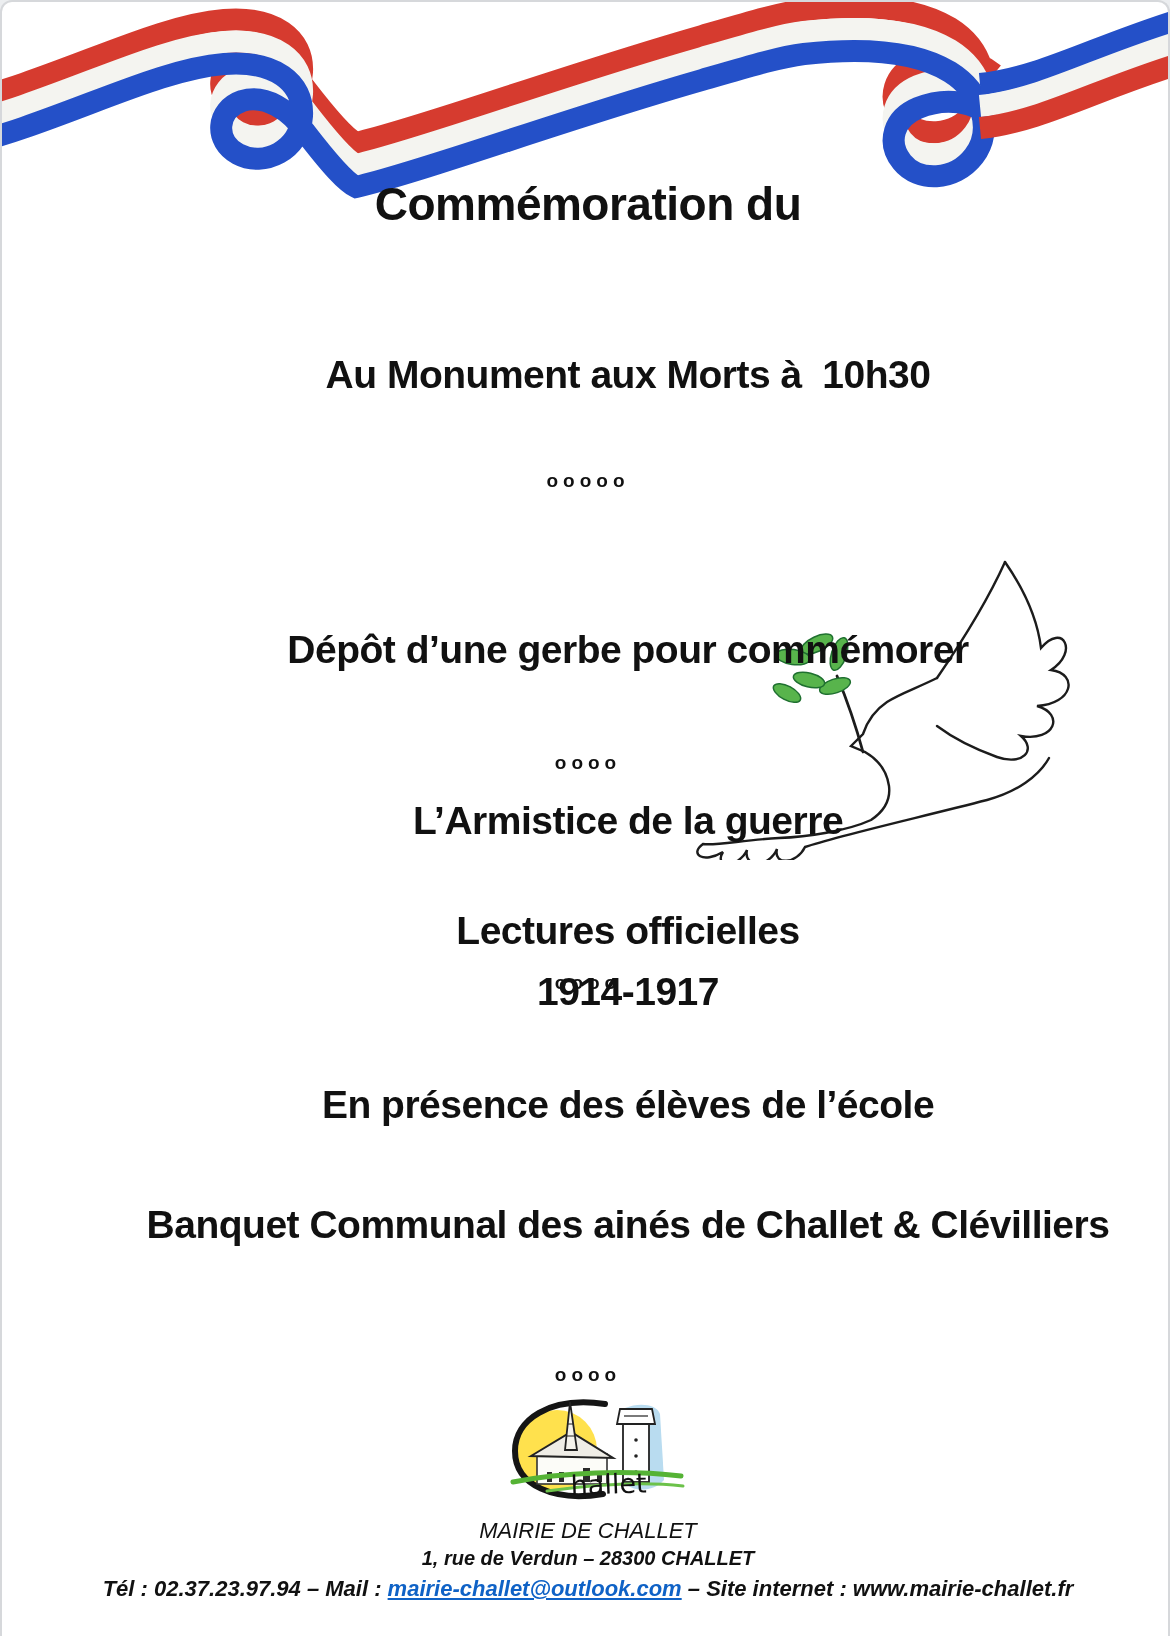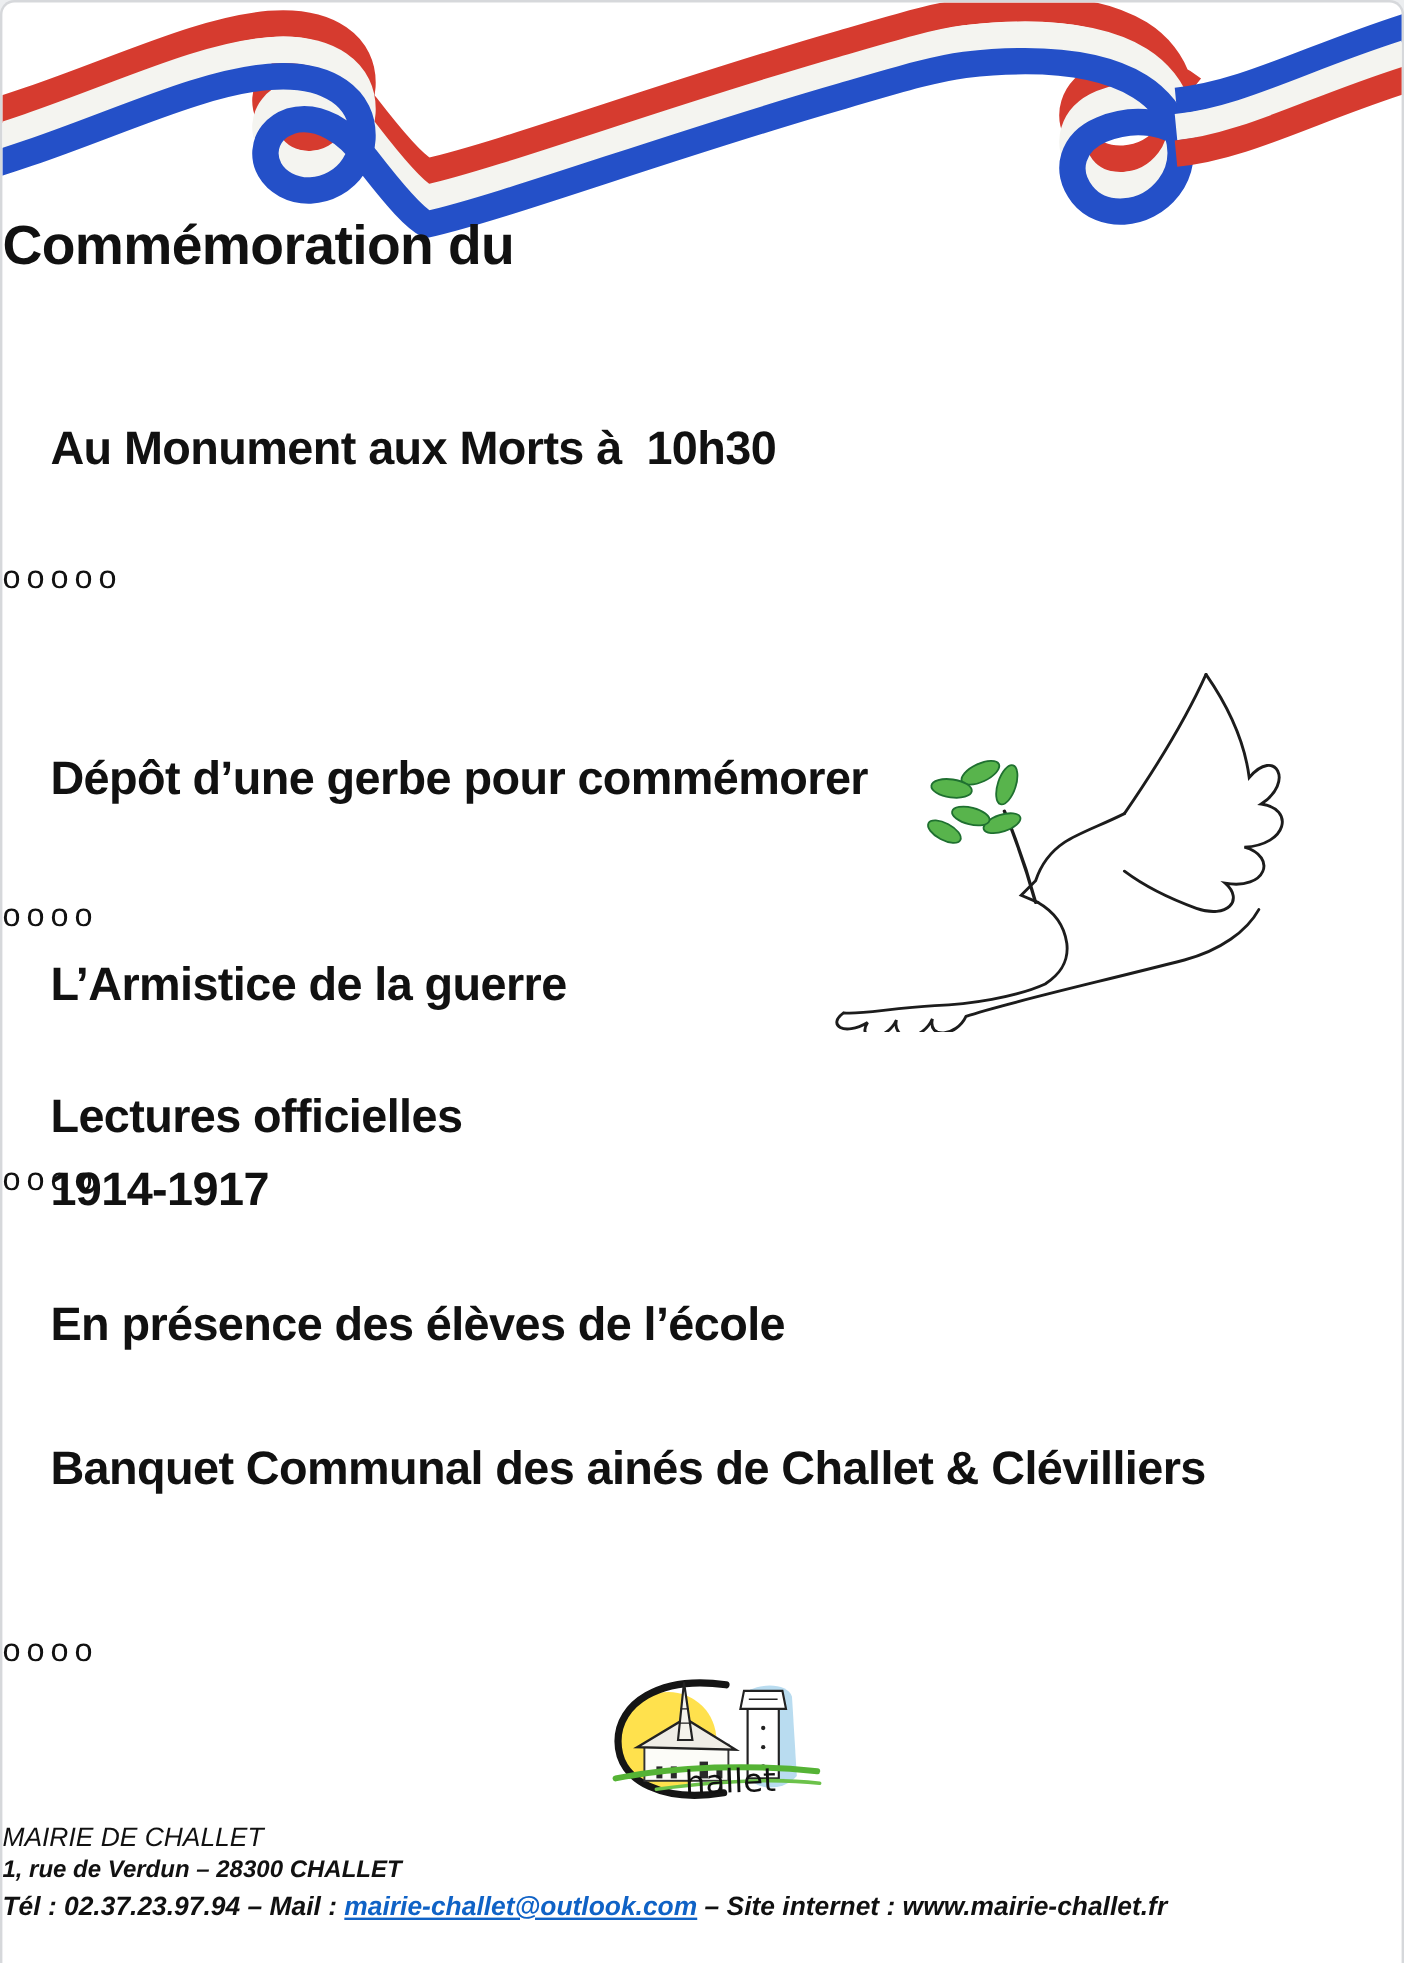--- a/index.html
+++ b/index.html
@@ -5,25 +5,25 @@
   html,body { margin:0; padding:0; background:#eceef0; }
   .page {
     position:relative; width:1170px; height:1636px; margin:0 auto;
     background:#ffffff; overflow:hidden;
     border:2px solid #d6d8db; border-bottom:none; border-radius:12px 12px 0 0;
     font-family:"Liberation Sans", sans-serif; color:#111;
     box-sizing:border-box;
   }
   .ribbon { position:absolute; left:0; top:0; }
   .content { position:absolute; left:0; top:0; width:1140px; text-align:center; }
-  .blk { position:absolute; left:0; width:100%; text-align:left; }
+  .blk { position:absolute; left:16px; width:100%; text-align:center; }
   .title { font-size:46px; font-weight:700; line-height:60px; letter-spacing:-0.5px; }
   .body-line { font-size:39px; font-weight:700; line-height:57px; letter-spacing:-0.5px; white-space:pre;padding-left:40px; }
   .lh58 { line-height:58px; }
-  .sep { font-size:27px; font-weight:400; letter-spacing:5px; line-height:26px; }
+  .sep { font-size:19px; font-weight:700; letter-spacing:5px; line-height:26px; }
   .dove { position:absolute; left:685px; top:548px; }
   .logo { position:absolute; left:505px; top:1392px; }
   .foot1 { font-size:22px; font-weight:400; font-style:italic; }
   .foot2 { font-size:20px; font-weight:700; font-style:italic; }
   .foot3 { font-size:22px; font-weight:700; font-style:italic; white-space:pre; }
   .email { text-decoration:underline; }
   .logo-word { font-family:"DejaVu Sans", sans-serif; font-weight:500; }
 </style>
 </head>
 <body>

